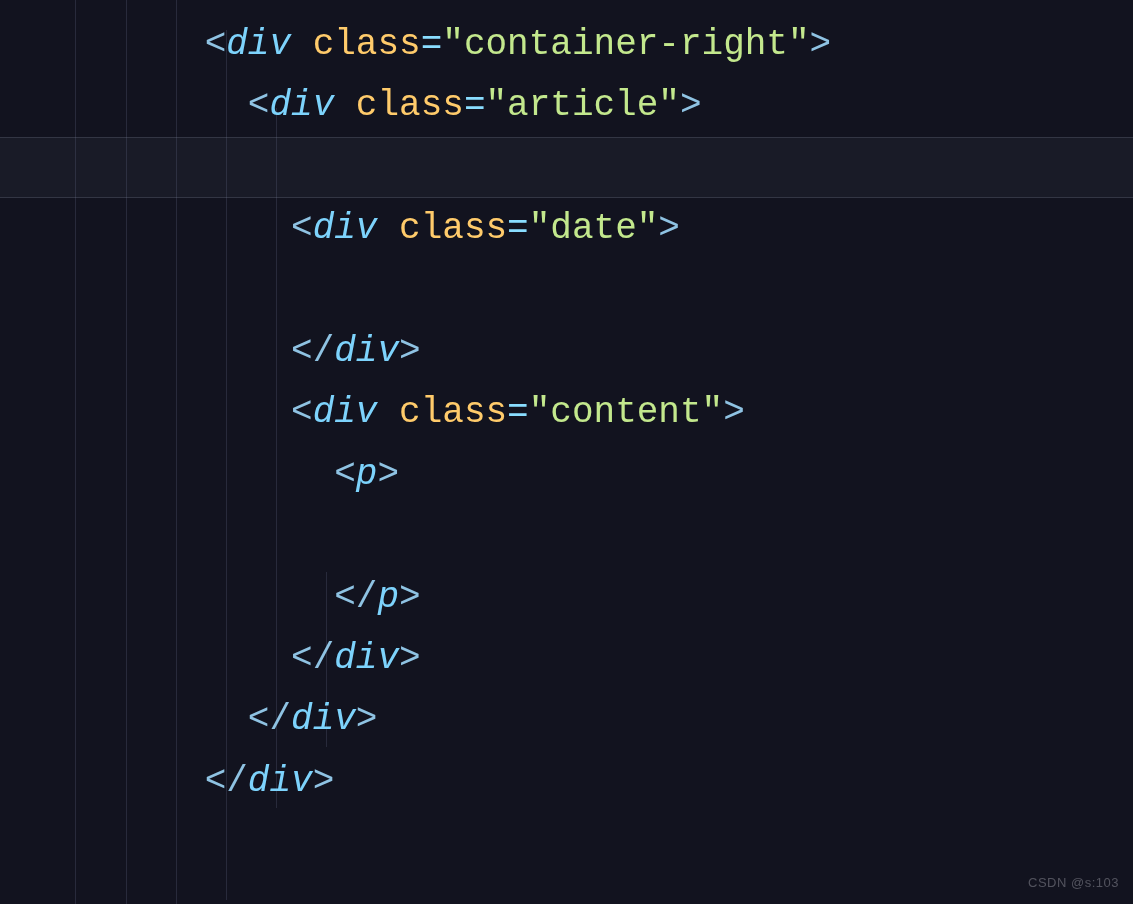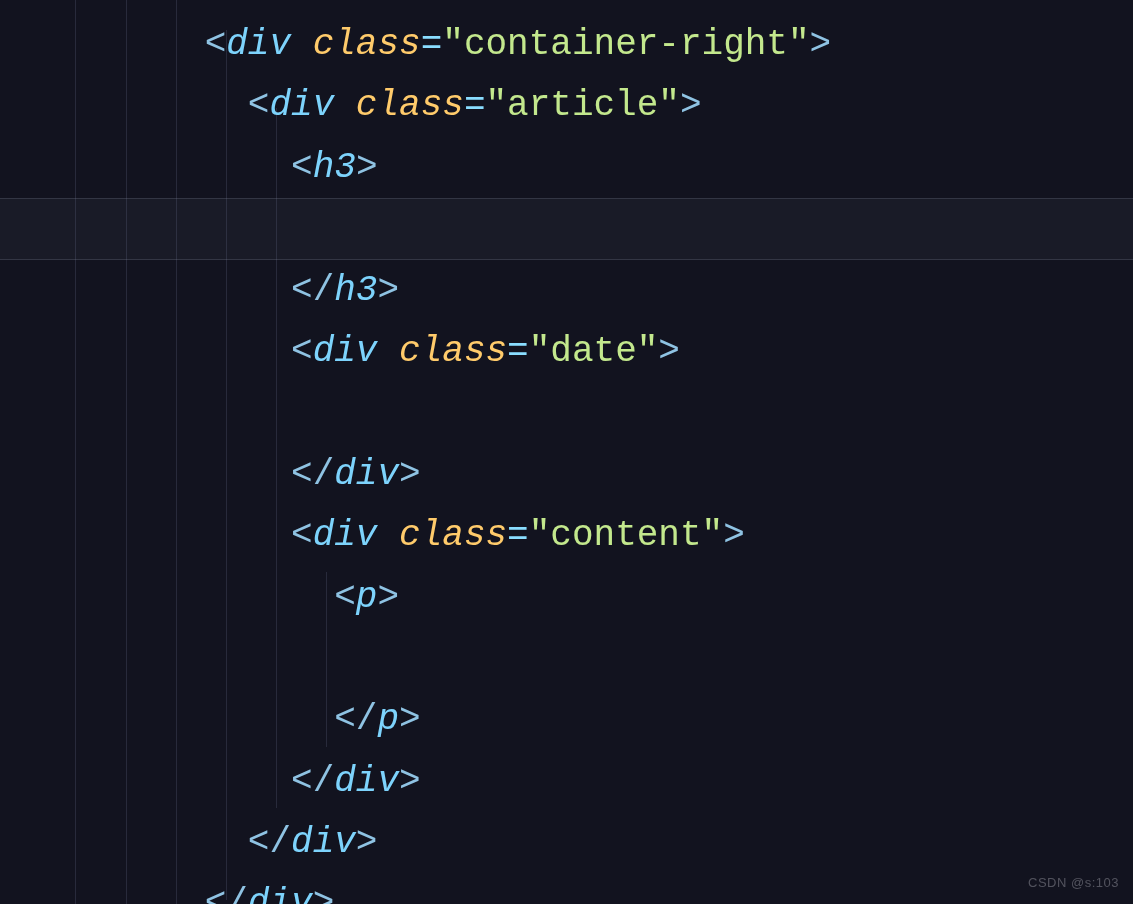--- a/index.html
+++ b/index.html
@@ -50,21 +50,21 @@
       padding-left: 75px;
       position: relative;
     }
     .line.highlighted {
       background: rgba(120, 125, 145, 0.08);
       border-top: 1px solid rgba(130, 135, 155, 0.25);
       border-bottom: 1px solid rgba(130, 135, 155, 0.25);
     }
     .bracket { color: #8fc3e3; }
     .tag { color: #7dd3fc; font-style: italic; }
-    .attr { color: #ffcb6b; font-style: italic; }
+    .attr { color: #ffcb6b; }
     .eq { color: #89ddff; }
     .string { color: #c3e88d; }
     .watermark {
       position: absolute;
       bottom: 10px;
       right: 14px;
       font-size: 13px;
       color: rgba(200, 200, 210, 0.35);
       font-family: Liberation Sans, sans-serif;
       letter-spacing: 0.5px;
@@ -78,23 +78,21 @@
     <div class="guide g1"></div>
     <div class="guide g2"></div>
     <div class="guide g3"></div>
     <div class="guide g4"></div>
     <div class="guide g5"></div>
     <div class="guide g6"></div>
   </div>
   <div id="code-lines">
       <div class="line">      <span class="bracket">&lt;</span><span class="tag">div</span><span> </span><span class="attr">class</span><span class="eq">=</span><span class="string">"container-right"</span><span class="bracket">&gt;</span></div>
       <div class="line">        <span class="bracket">&lt;</span><span class="tag">div</span><span> </span><span class="attr">class</span><span class="eq">=</span><span class="string">"article"</span><span class="bracket">&gt;</span></div>
-      <div class="line">          <span class="bracket">&lt;</span><span class="tag">h3</span><span class="bracket">&gt;</span></div>
       <div class="line highlighted"></div>
-      <div class="line">          <span class="bracket">&lt;/</span><span class="tag">h3</span><span class="bracket">&gt;</span></div>
       <div class="line">          <span class="bracket">&lt;</span><span class="tag">div</span><span> </span><span class="attr">class</span><span class="eq">=</span><span class="string">"date"</span><span class="bracket">&gt;</span></div>
       <div class="line"></div>
       <div class="line">          <span class="bracket">&lt;/</span><span class="tag">div</span><span class="bracket">&gt;</span></div>
       <div class="line">          <span class="bracket">&lt;</span><span class="tag">div</span><span> </span><span class="attr">class</span><span class="eq">=</span><span class="string">"content"</span><span class="bracket">&gt;</span></div>
       <div class="line">            <span class="bracket">&lt;</span><span class="tag">p</span><span class="bracket">&gt;</span></div>
       <div class="line"></div>
       <div class="line">            <span class="bracket">&lt;/</span><span class="tag">p</span><span class="bracket">&gt;</span></div>
       <div class="line">          <span class="bracket">&lt;/</span><span class="tag">div</span><span class="bracket">&gt;</span></div>
       <div class="line">        <span class="bracket">&lt;/</span><span class="tag">div</span><span class="bracket">&gt;</span></div>
       <div class="line">      <span class="bracket">&lt;/</span><span class="tag">div</span><span class="bracket">&gt;</span></div>

